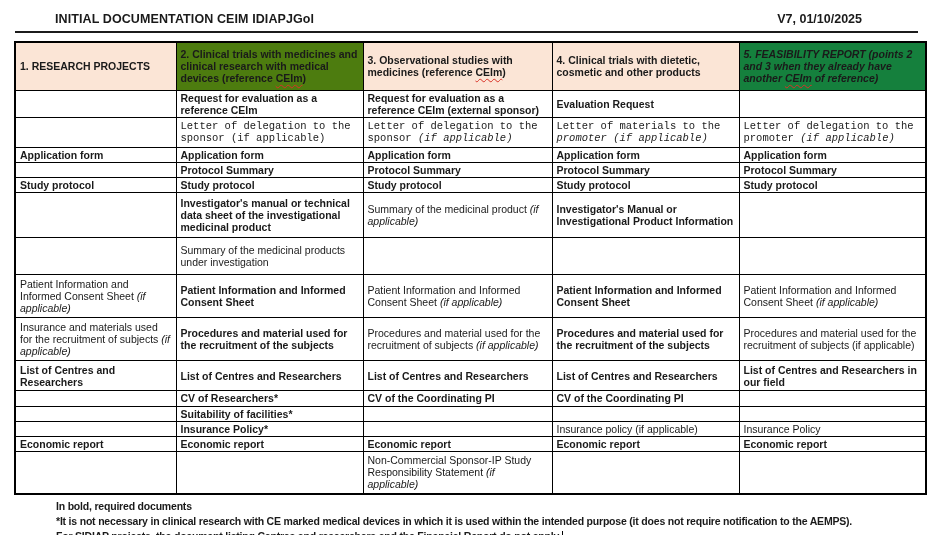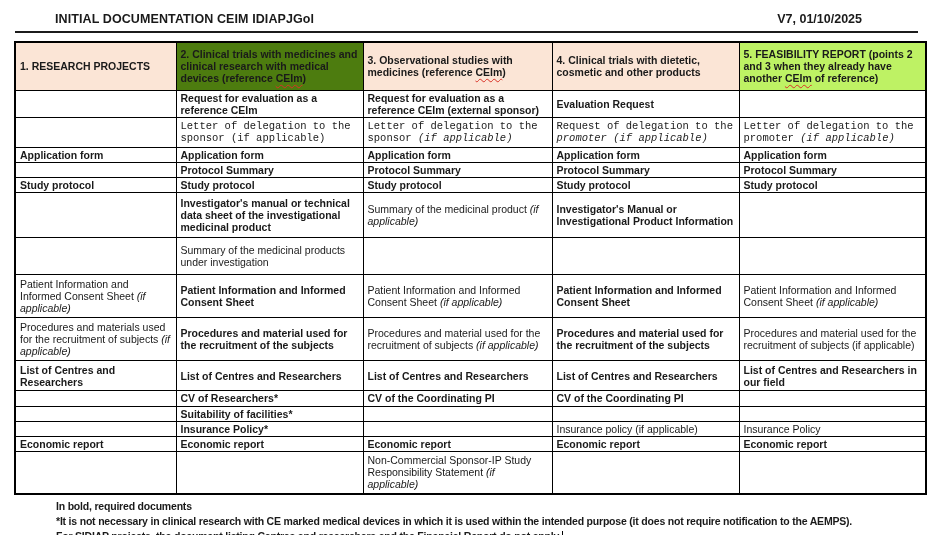--- a/index.html
+++ b/index.html
@@ -83,36 +83,36 @@
       <col class="c2">
       <col class="c3">
       <col class="c4">
   </colgroup>
   <thead>
     <tr style="height: 48px;">
         <th style="background: rgb(251, 229, 214);"><span class="b">1. RESEARCH PROJECTS</span></th>
         <th style="background: #4d7c0f;"><span class="b">2. Clinical trials with medicines and clinical research with medical devices (reference </span><span class="b sq">CEIm</span><span class="b">)</span></th>
         <th style="background: rgb(251, 229, 214);"><span class="b">3. Observational studies with medicines (reference </span><span class="b sq">CEIm</span><span class="b">)</span></th>
         <th style="background: rgb(251, 229, 214);"><span class="b">4. Clinical trials with dietetic, cosmetic and other products</span></th>
-        <th style="background: #bef264;"><span class="b">5. FEASIBILITY REPORT (points 2 and 3 when they already have another </span><span class="b sq">CEIm</span><span class="b"> of reference)</span></th>
+        <th style="background: #15803d; font-style: italic;"><span class="b">5. FEASIBILITY REPORT (points 2 and 3 when they already have another </span><span class="b sq">CEIm</span><span class="b"> of reference)</span></th>
       </tr>
   </thead>
   <tbody>
       <tr style="height: 27px; margin-left: 10px;">
         <td></td>
         <td><span class="b">Request for evaluation as a reference </span><span class="b sq">CEIm</span></td>
         <td><span class="b">Request for evaluation as a reference </span><span class="b sq">CEIm</span><span class="b"> (external sponsor)</span></td>
         <td><span class="b">Evaluation Request</span></td>
         <td></td>
       </tr>
       <tr style="height: 30px; font-family: Liberation Mono, monospace;">
         <td></td>
         <td><span>Letter of delegation to the sponsor (if applicable)</span></td>
         <td><span>Letter of delegation to the sponsor </span><span class="i">(if applicable)</span></td>
-        <td><span>Request of delegation to the </span><span class="i">promoter</span><span> </span><span class="i">(if applicable)</span></td>
+        <td><span>Letter of materials to the </span><span class="i">promoter</span><span> </span><span class="i">(if applicable)</span></td>
         <td><span>Letter of delegation to the promoter </span><span class="i">(if applicable)</span></td>
       </tr>
       <tr style="height: 15px; padding-left: 44px;">
         <td><span class="b">Application form</span></td>
         <td><span class="b">Application form</span></td>
         <td><span class="b">Application form</span></td>
         <td><span class="b">Application form</span></td>
         <td><span class="b">Application form</span></td>
       </tr>
       <tr style="height: 15px; border-radius: 7px;">
@@ -144,21 +144,21 @@
         <td></td>
       </tr>
       <tr style="height: 43px;">
         <td><span>Patient Information and Informed Consent Sheet </span><span class="i">(if applicable)</span></td>
         <td><span class="b">Patient Information and Informed Consent Sheet</span></td>
         <td><span>Patient Information and Informed Consent Sheet </span><span class="i">(if applicable)</span></td>
         <td><span class="b">Patient Information and Informed Consent Sheet</span></td>
         <td><span>Patient Information and Informed Consent Sheet </span><span class="i">(if applicable)</span></td>
       </tr>
       <tr style="height: 43px;">
-        <td><span>Procedures and materials used for the recruitment of subjects </span><span class="i">(if applicable)</span></td>
+        <td><span>Insurance and materials used for the recruitment of subjects </span><span class="i">(if applicable)</span></td>
         <td><span class="b">Procedures and material used for the recruitment of the subjects</span></td>
         <td><span>Procedures and material used for the recruitment of subjects </span><span class="i">(if applicable)</span></td>
         <td><span class="b">Procedures and material used for the recruitment of the subjects</span></td>
         <td><span>Procedures and material used for the recruitment of subjects (if applicable)</span></td>
       </tr>
       <tr style="height: 30px;">
         <td><span class="b">List of Centres and Researchers</span></td>
         <td><span class="b">List of Centres and Researchers</span></td>
         <td><span class="b">List of Centres and Researchers</span></td>
         <td><span class="b">List of Centres and Researchers</span></td>

